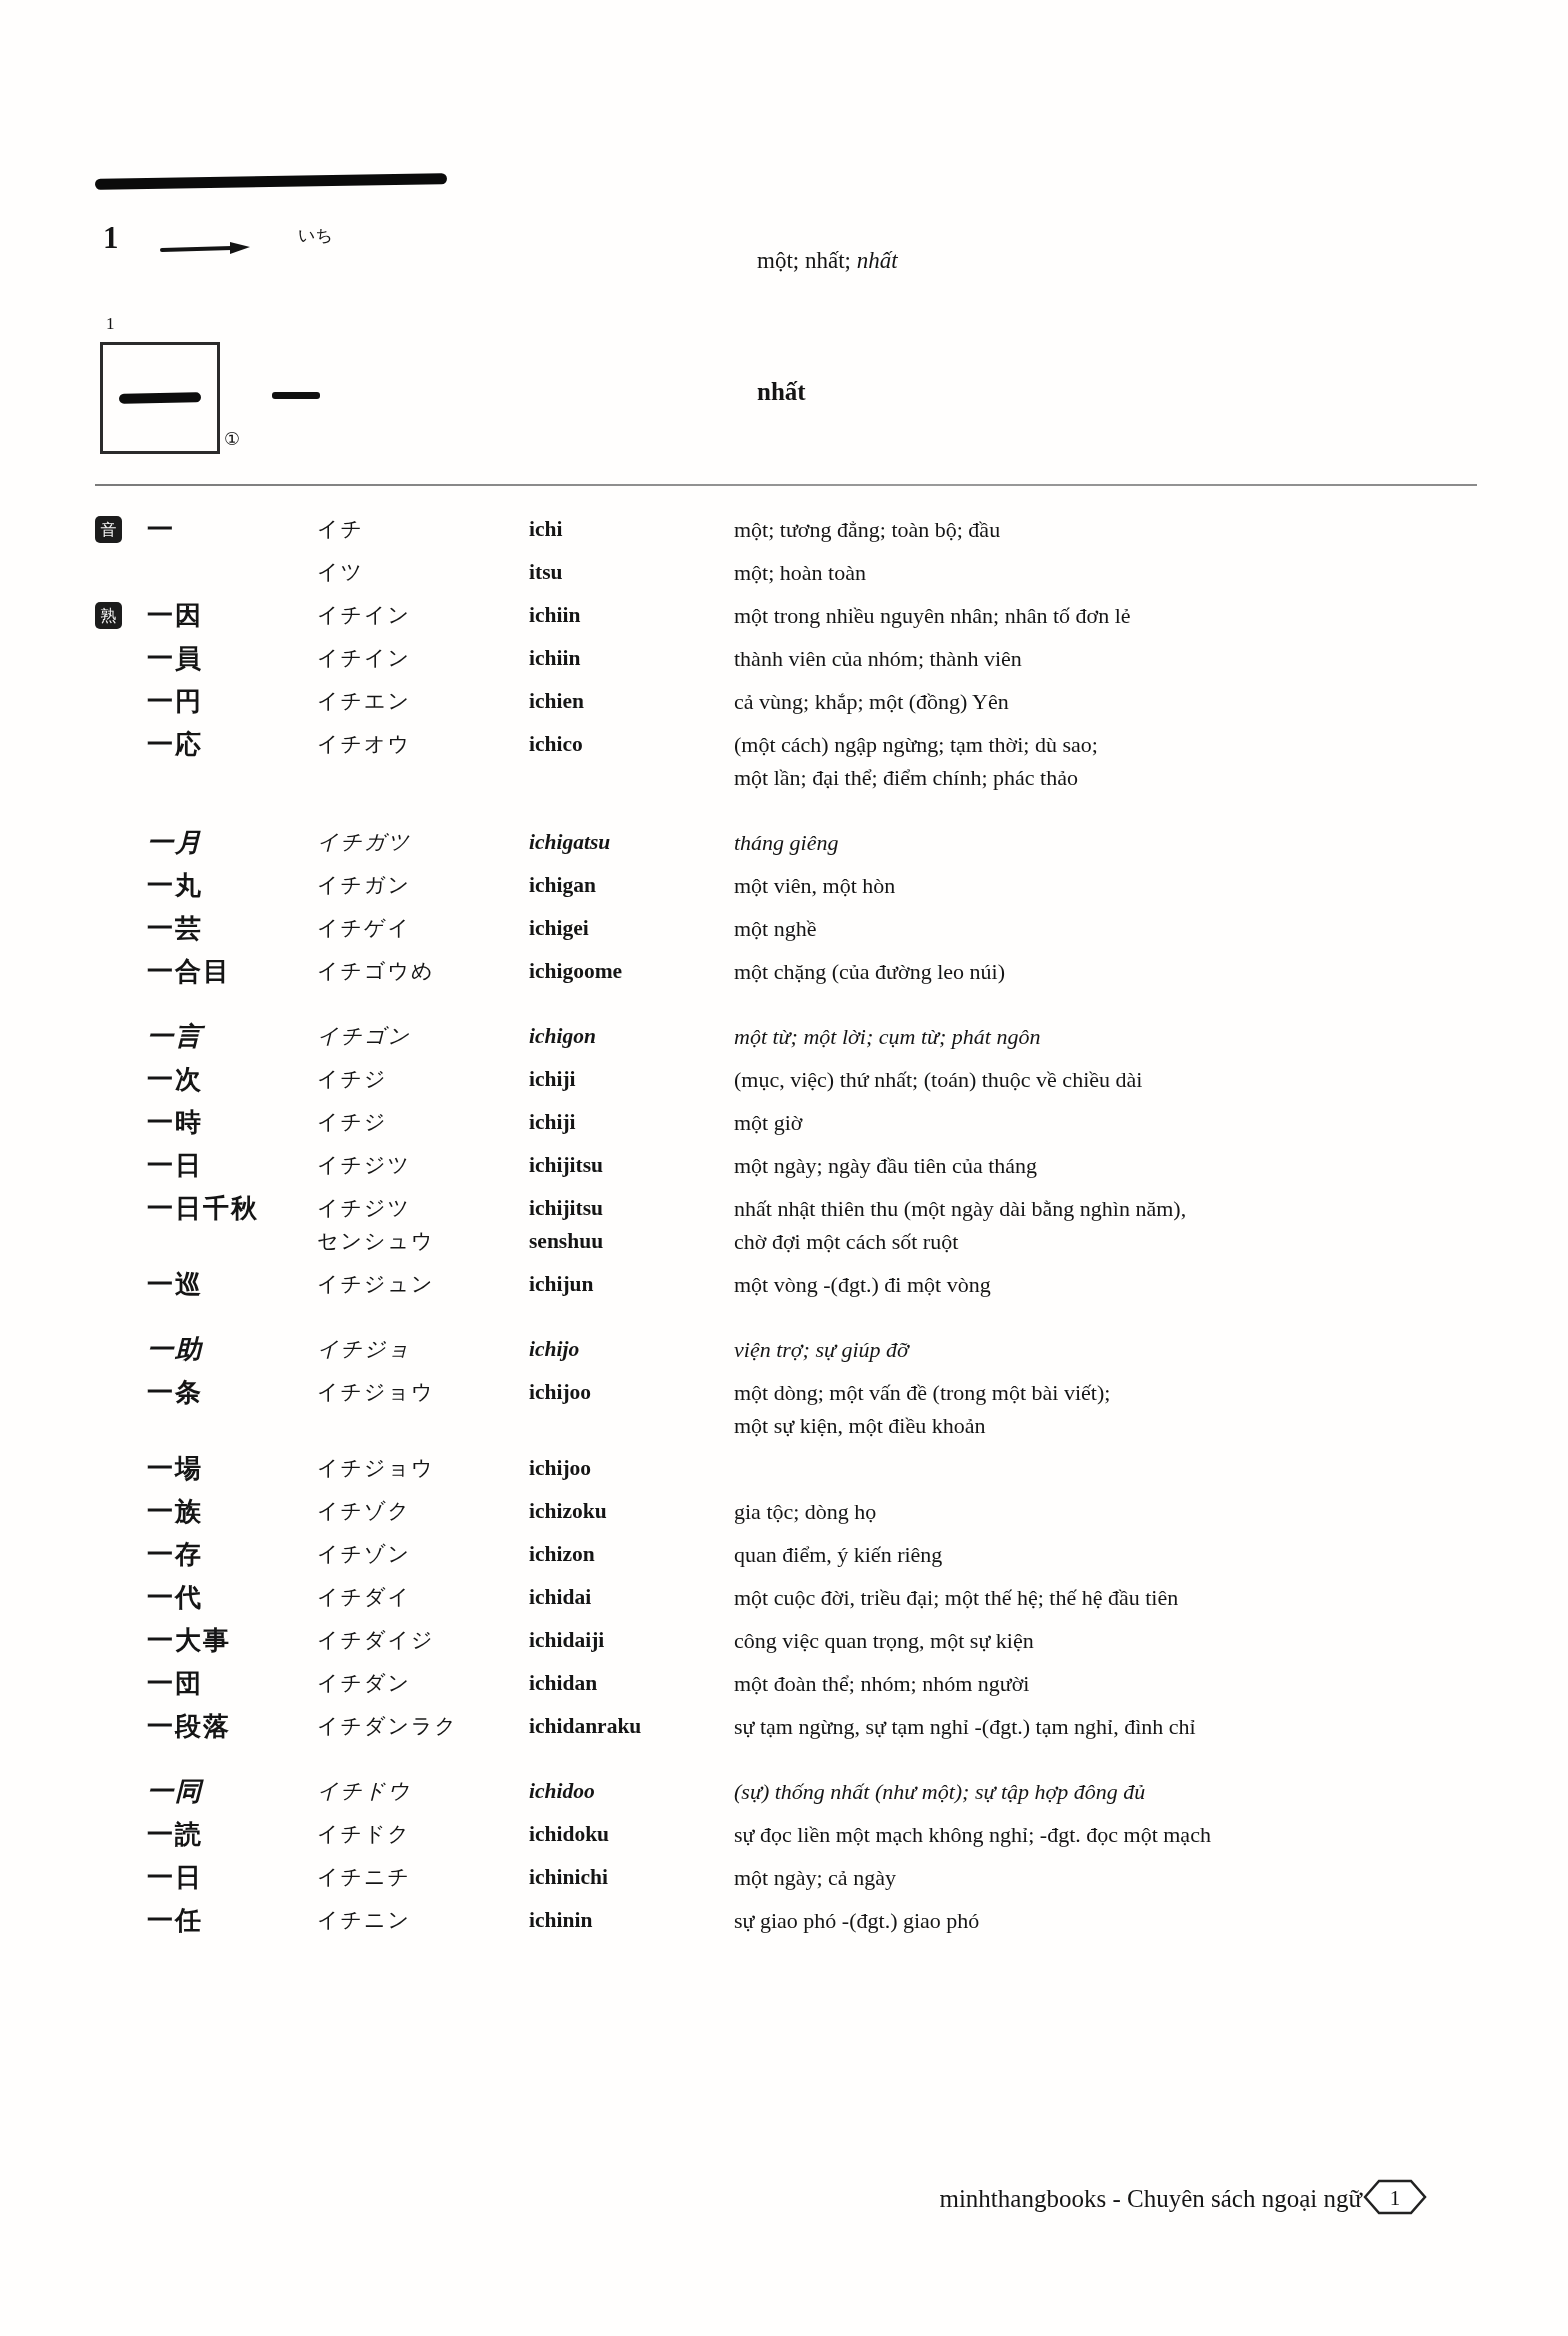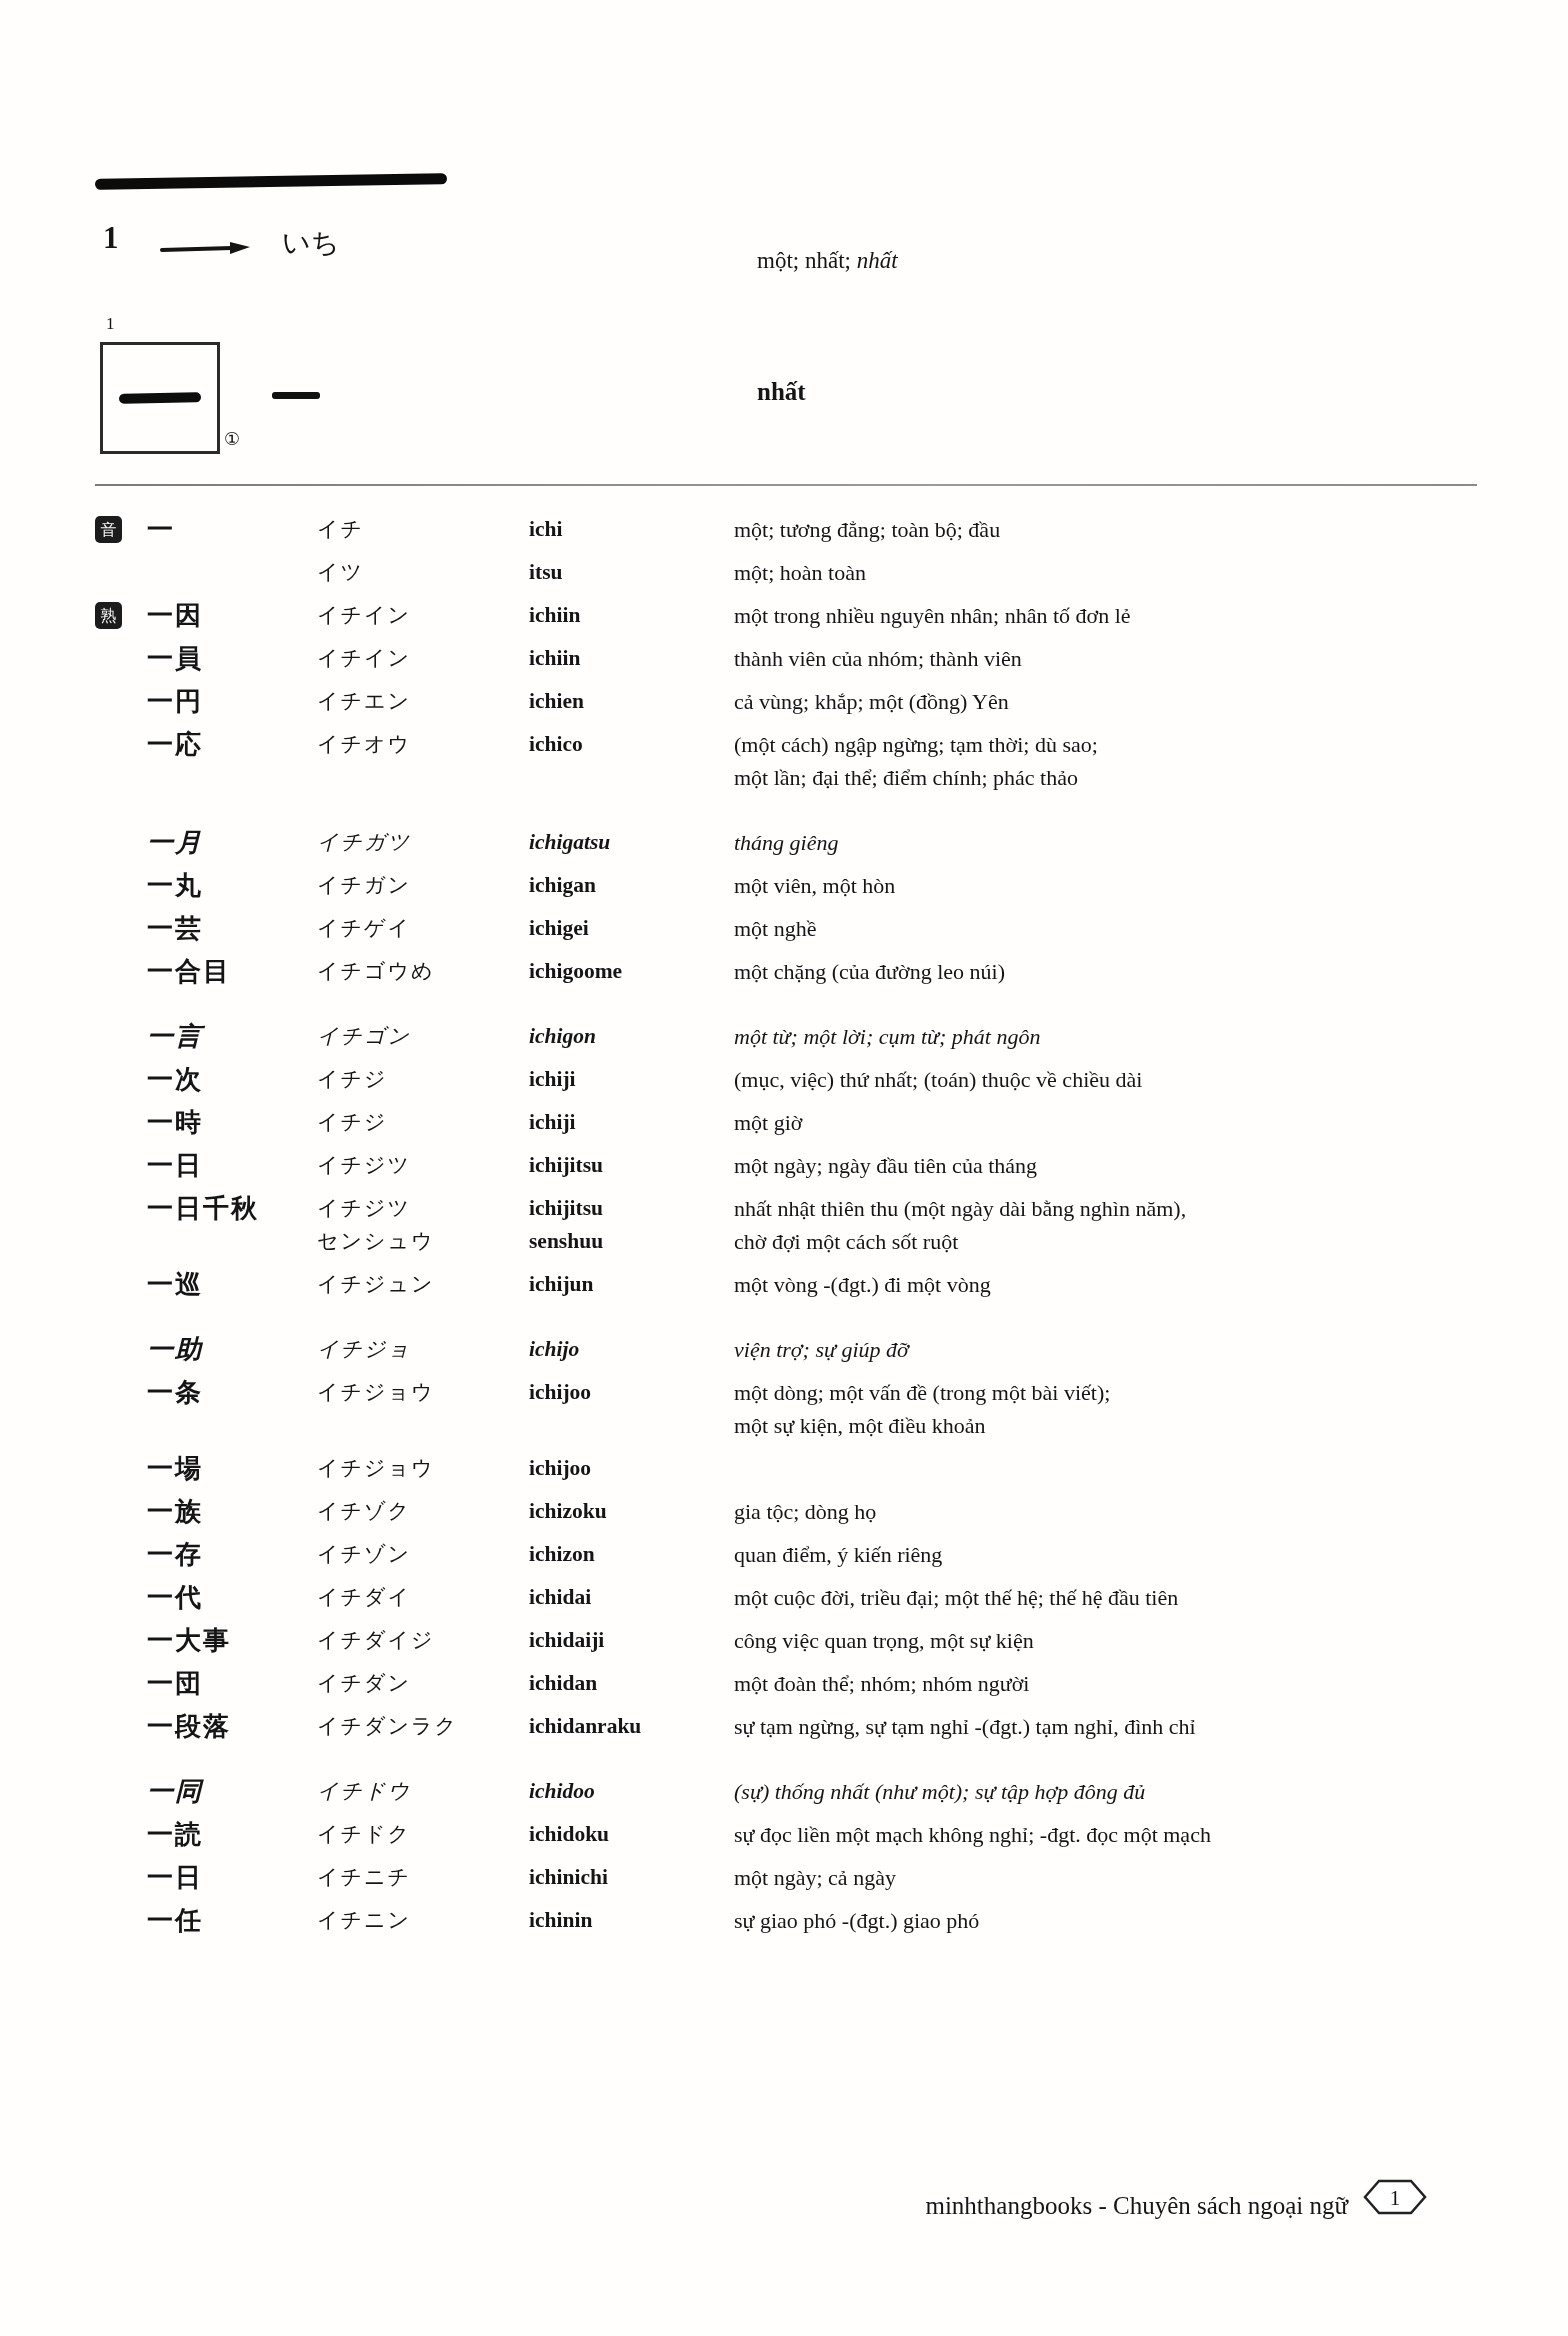--- a/index.html
+++ b/index.html
@@ -15,22 +15,22 @@
   .top-bar{
     position:absolute;left:95px;top:176px;width:352px;height:11px;
     background:#0b0b0b;border-radius:7px;transform:rotate(-0.9deg);
   }
   .entry-number{
     position:absolute;left:103px;top:220px;
     font-size:31px;font-weight:bold;
   }
   .stroke-icon{position:absolute;left:158px;top:240px;}
   .hiragana{
-    position:absolute;left:282px;top:224px;
-    font-family:Liberation Mono, monospace;font-size:28px;
+    position:absolute;left:298px;top:224px;
+    font-family:Liberation Mono, monospace;font-size:17px;
   }
   .header-meaning{
     position:absolute;left:757px;top:220px;font-size:23px;margin-top:28px;
   }
   .header-meaning .it{font-style:italic;}
   .stroke-count{
     position:absolute;left:106px;top:314px;font-size:17px;
   }
   .kanji-box{
     position:absolute;left:100px;top:342px;width:114px;height:106px;
@@ -85,21 +85,21 @@
   }
   .romaji{
     font-size:21.5px;font-weight:bold;line-height:33px;
   }
   .meaning{
     font-size:22px;line-height:33px;
   }
   
   .footer{
     position:absolute;top:2178px;right:140px;
-    display:flex;align-items:flex-end;gap:14px;
+    display:flex;align-items:center;
   }
   .footer-text{font-size:25px;}
   .page-badge{display:block;}
 </style>
 </head>
 <body>
 
 <div class="page">
 
   <div class="top-bar"></div>

